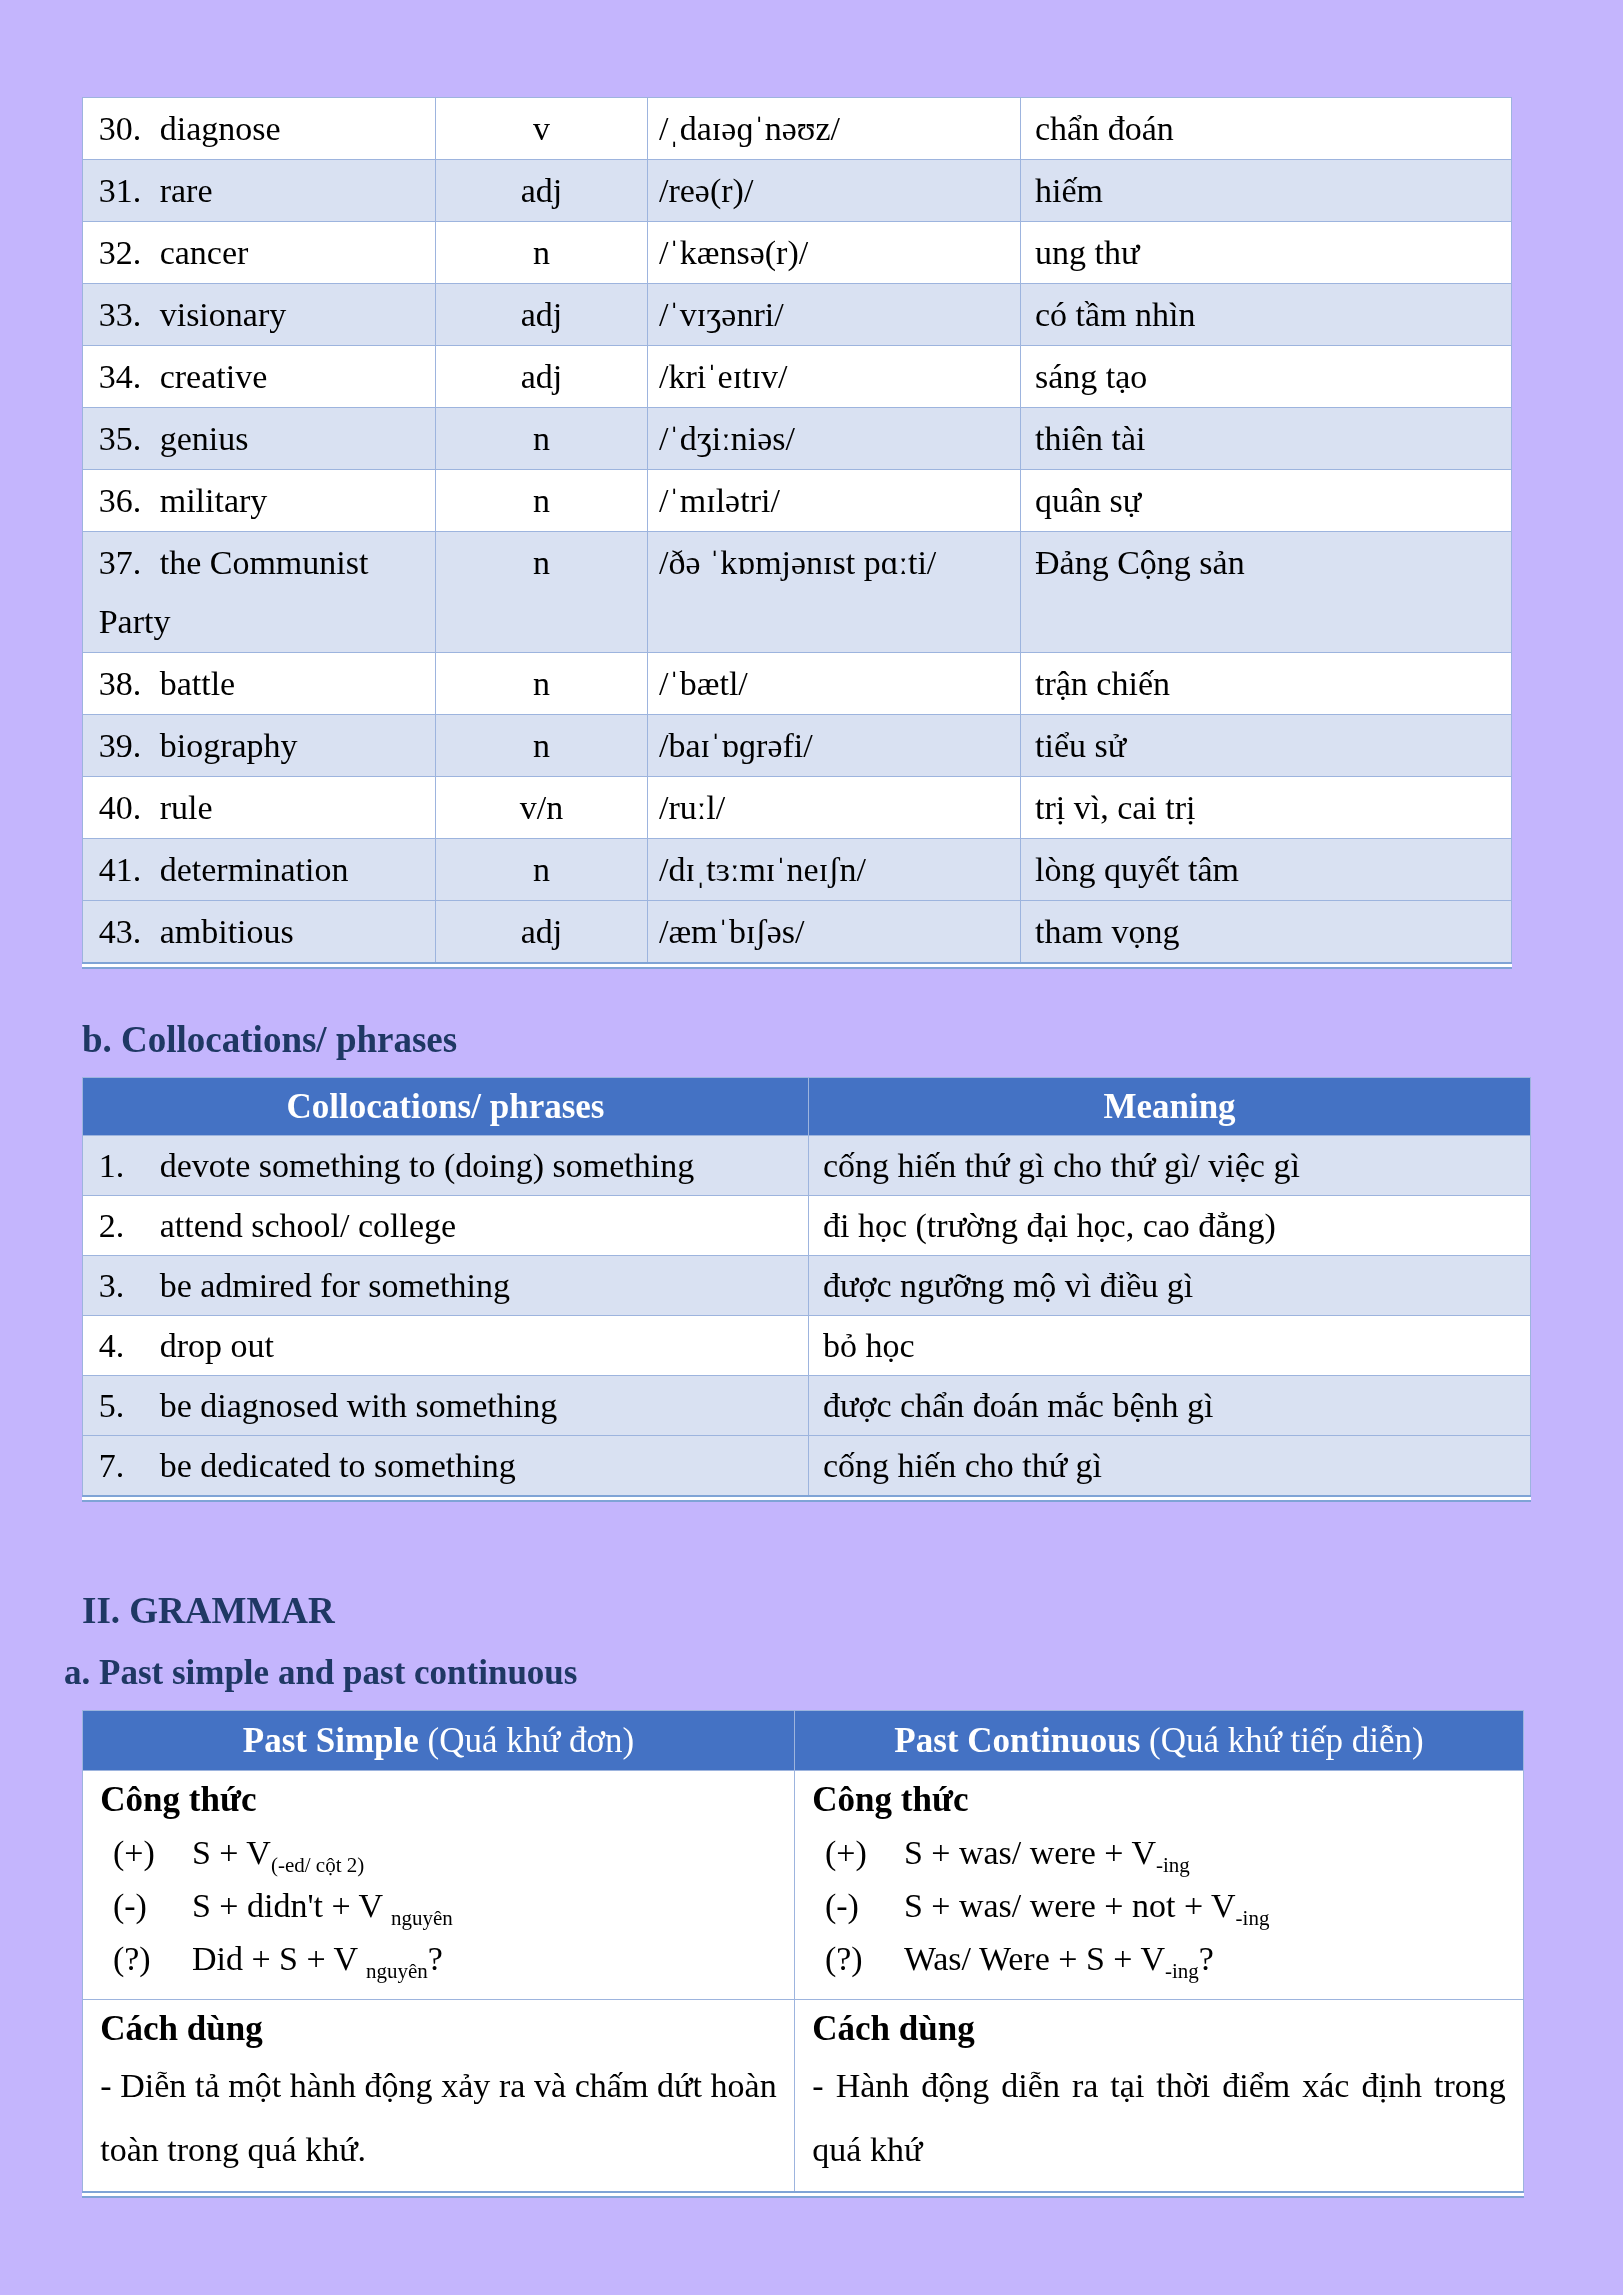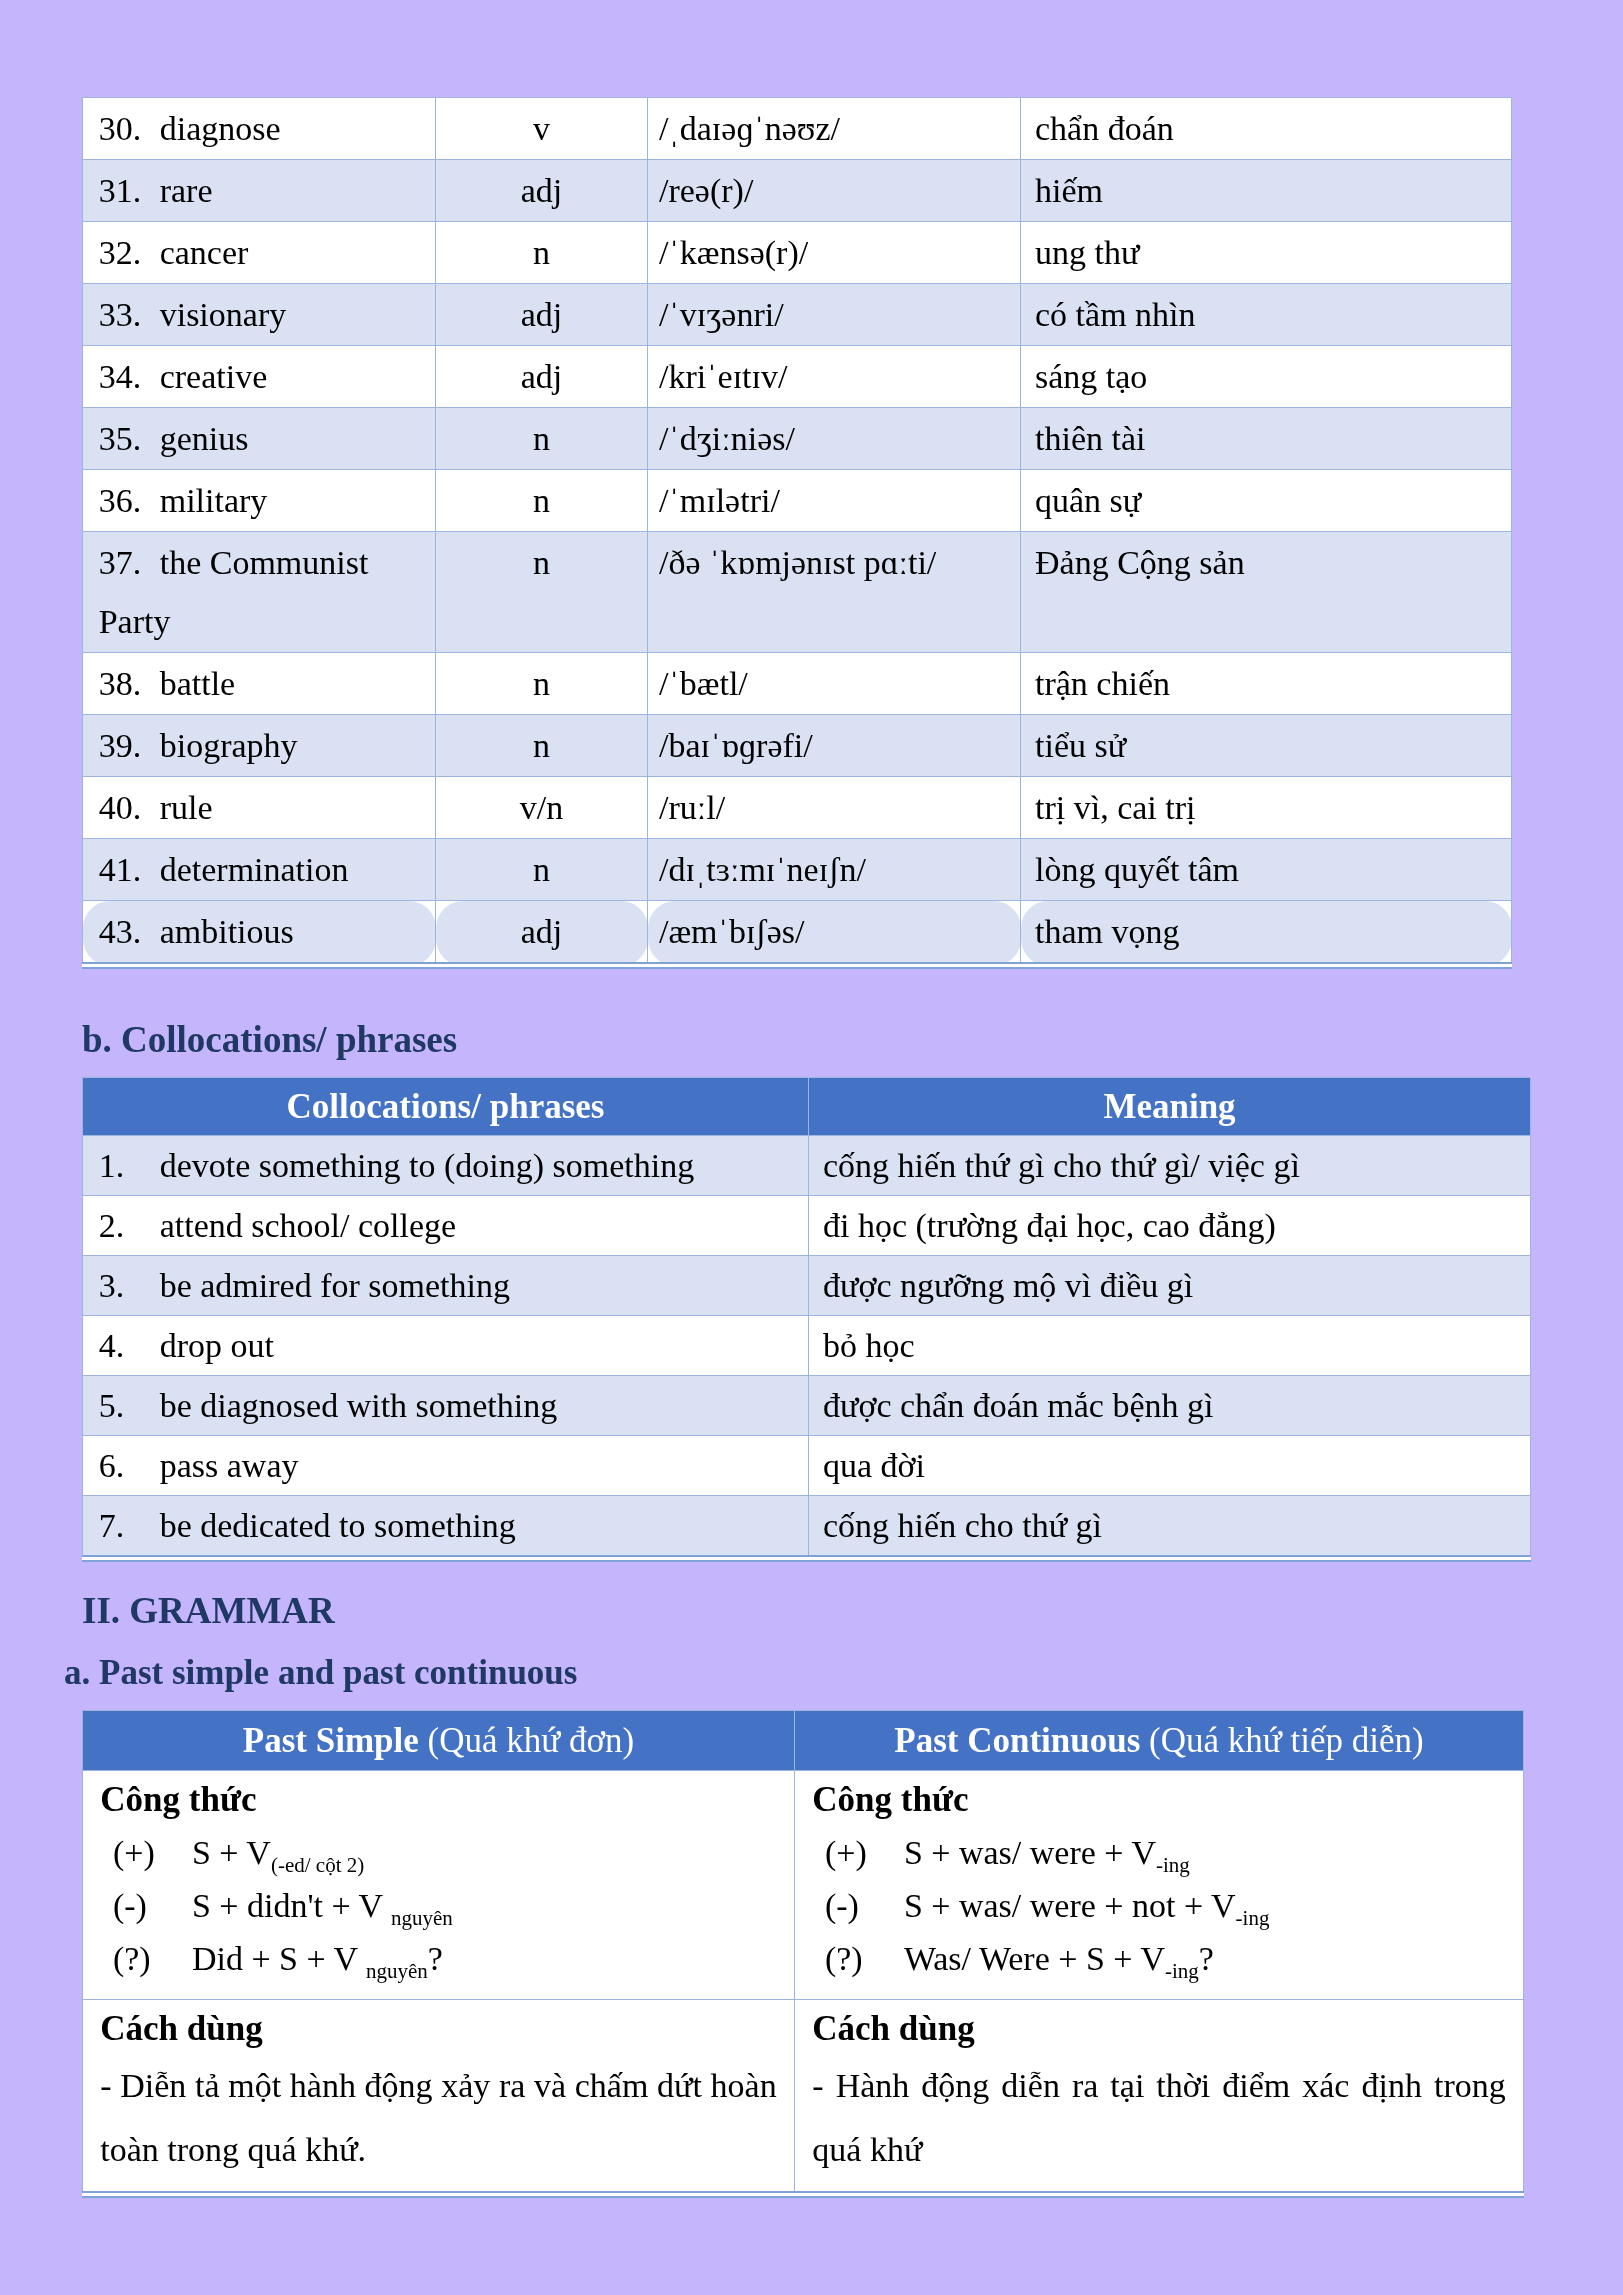--- a/index.html
+++ b/index.html
@@ -13,21 +13,21 @@
   table{border-collapse:collapse;position:absolute;table-layout:fixed;background:#fff;}
   td,th{border:1.6px solid var(--border);overflow:hidden;}
 
   
   .vocab{left:82px;top:97px;width:1429px;}
   .vocab col.c1{width:353px}.vocab col.c2{width:212px}.vocab col.c3{width:373px}.vocab col.c4{width:491px}
   .vocab tr{height:59px;}
   .vocab tr.tall{height:118px;}
   .vocab td{vertical-align:top;line-height:59px;font-size:34px;}
   .vocab tr.shaded td{background:var(--shade);}
-  .vocab tr:last-child td{border-bottom:7.9px double var(--dbl);border-radius:27px;}
+  .vocab tr:last-child td{border-bottom:7.9px double var(--dbl);}
   .cell-word{padding-left:15.7px;padding-right:7.9px;}
   .num{display:inline-block;min-width:61px;}
   .cell-pos{text-align:center;}
   .cell-ipa{padding-left:11px;}
   .cell-meaning{padding-left:14px;}
 
   
   .h-navy{position:absolute;color:var(--navy);font-weight:bold;white-space:nowrap;line-height:44px;}
   #colloc-heading{left:82px;top:1018px;font-size:37px;}
   #grammar-heading{left:82px;top:1589px;font-size:37px;}
@@ -178,24 +178,20 @@
           <td class="cell-meaning">được ngưỡng mộ vì điều gì</td>
         </tr>
         <tr>
           <td class="cell-phrase"><span class="num">4.</span><span>drop out</span></td>
           <td class="cell-meaning">bỏ học</td>
         </tr>
         <tr class="shaded">
           <td class="cell-phrase"><span class="num">5.</span><span>be diagnosed with something</span></td>
           <td class="cell-meaning">được chẩn đoán mắc bệnh gì</td>
         </tr>
-        <tr>
-          <td class="cell-phrase"><span class="num">6.</span><span>pass away</span></td>
-          <td class="cell-meaning">qua đời</td>
-        </tr>
         <tr class="shaded">
           <td class="cell-phrase"><span class="num">7.</span><span>be dedicated to something</span></td>
           <td class="cell-meaning">cống hiến cho thứ gì</td>
         </tr>
       </tbody>
   </table>
 
   <div class="h-navy" id="grammar-heading">II. GRAMMAR</div>
 
   <div class="h-navy" id="grammar-sub">a. Past simple and past continuous</div>

